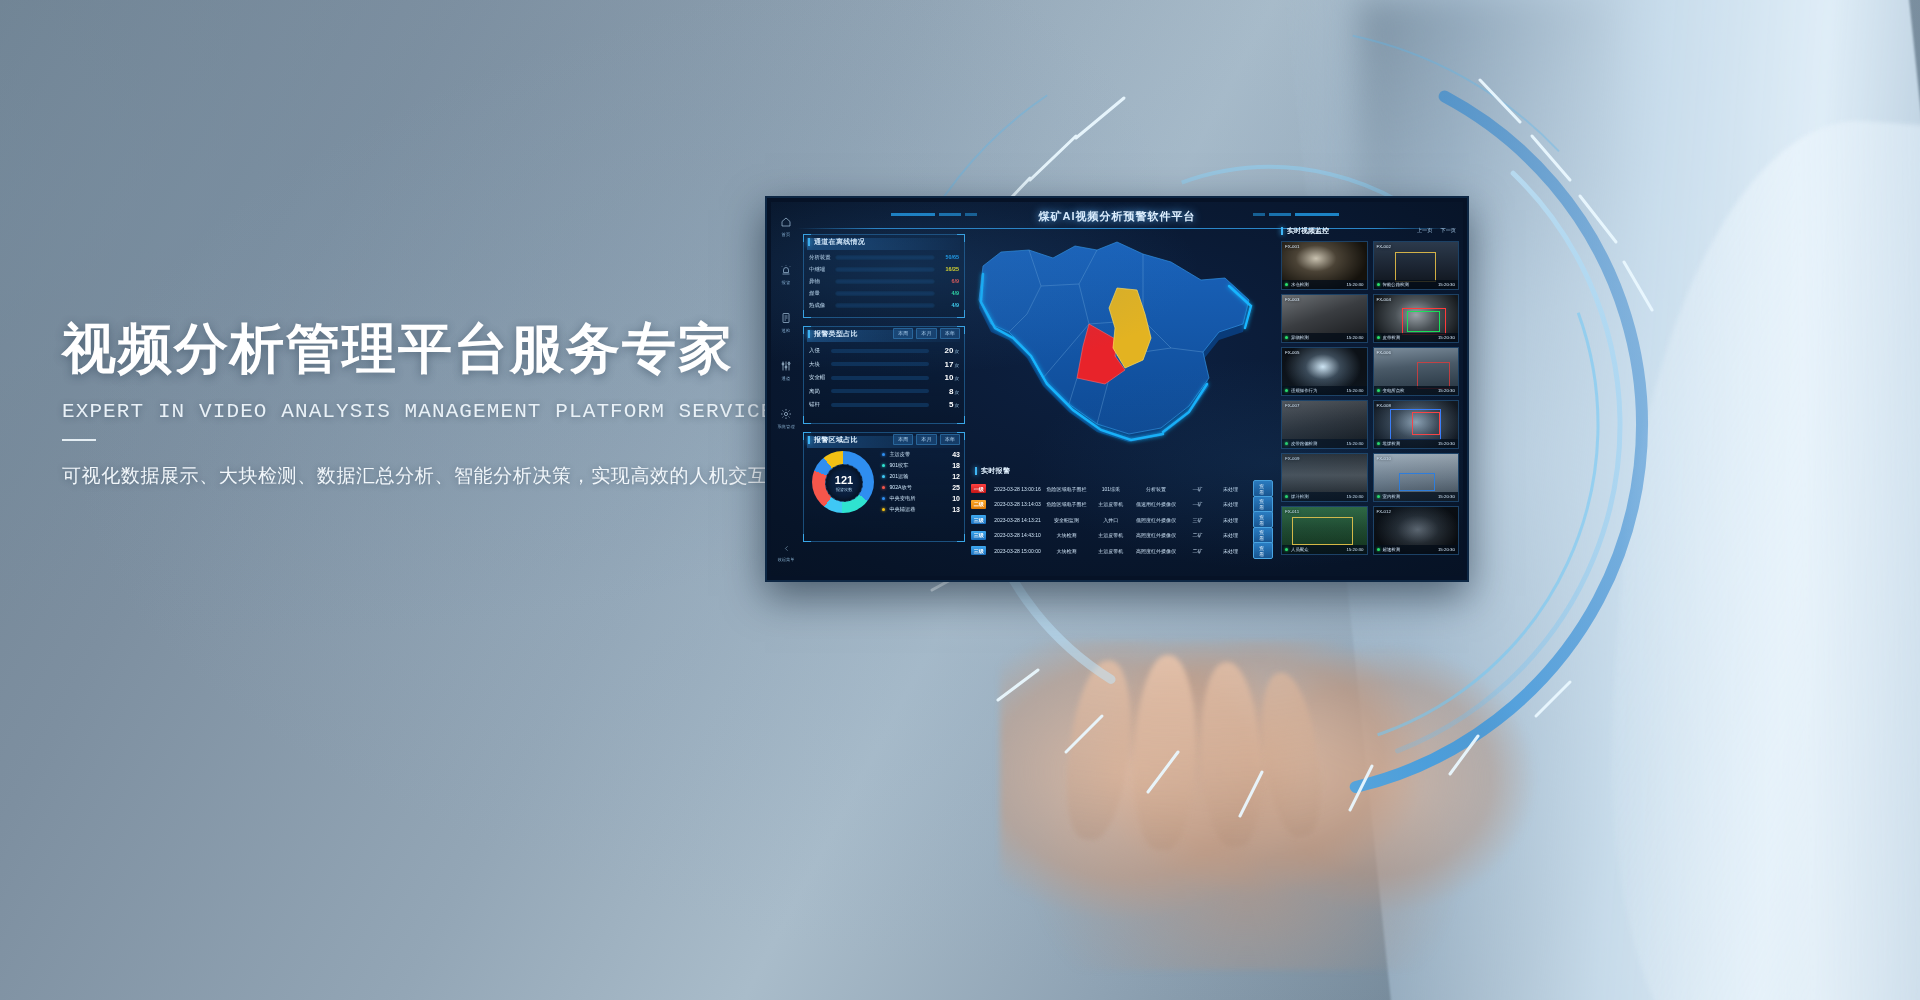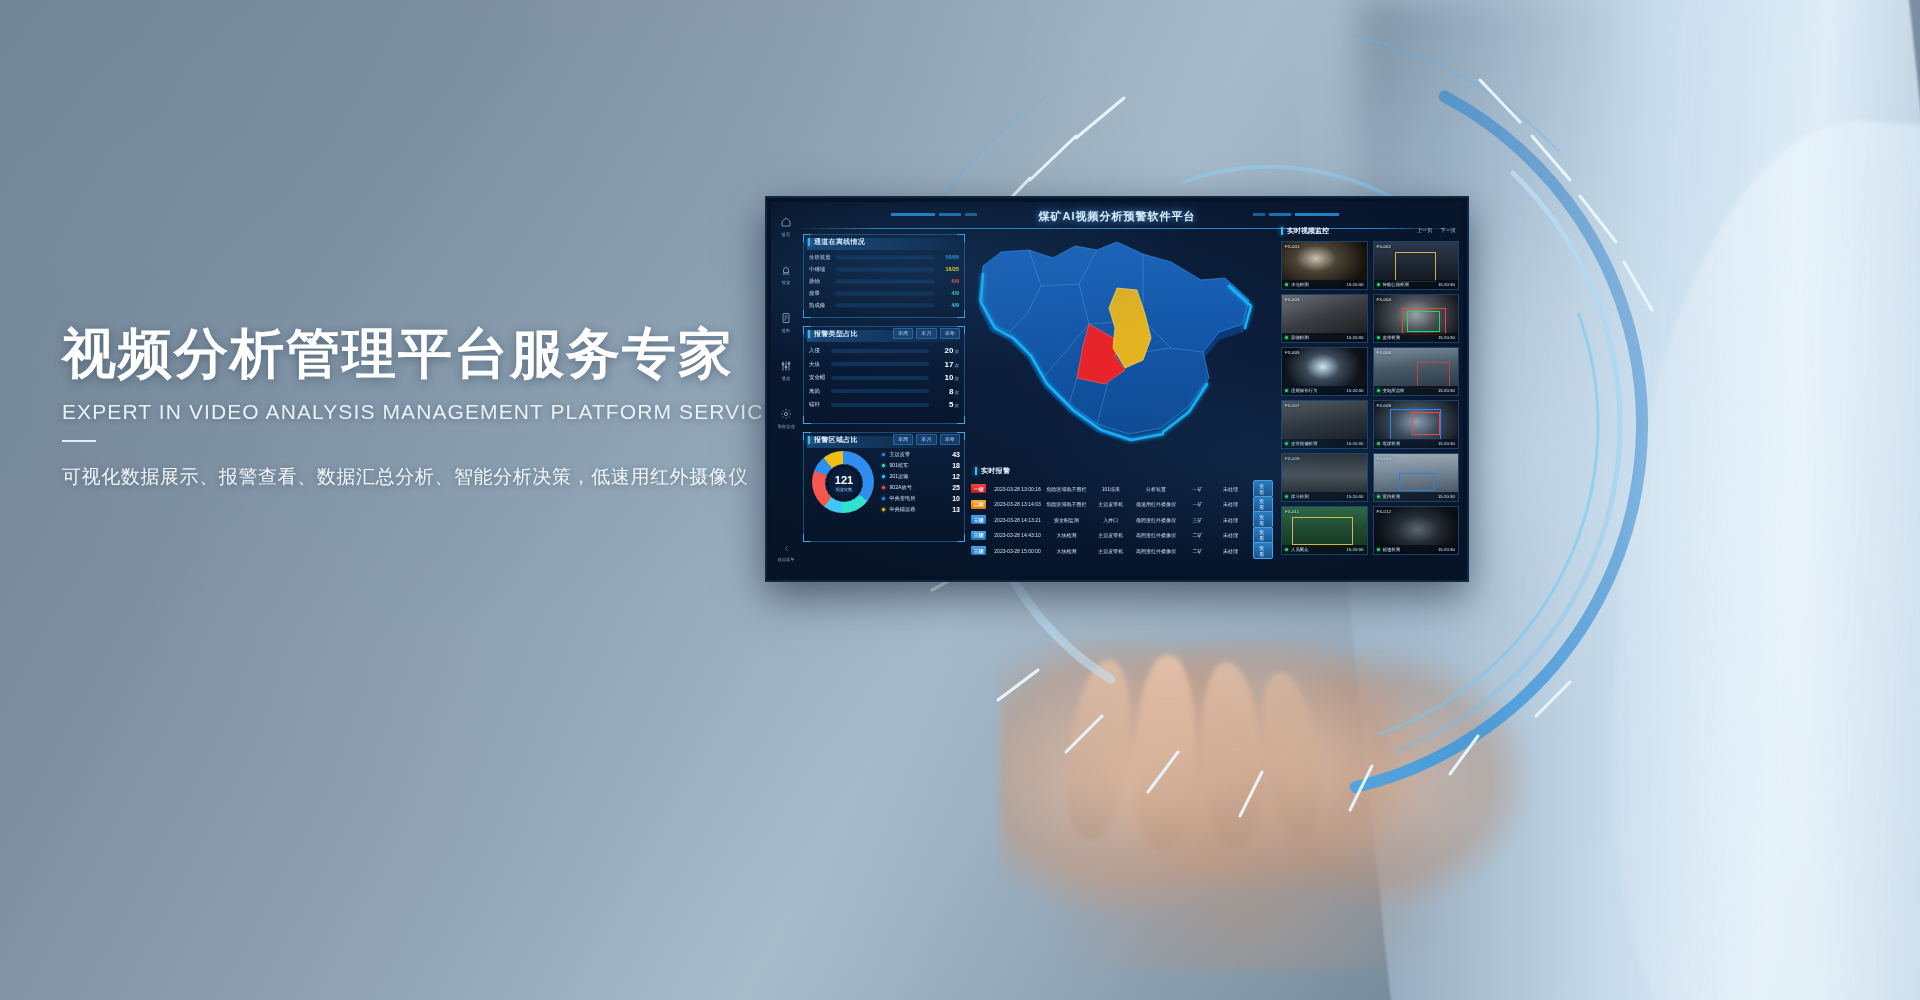--- a/index.html
+++ b/index.html
@@ -28,21 +28,21 @@
     background:
       radial-gradient(42% 58% at 22% 40%, rgba(226,186,160,.85) 0%, rgba(198,156,130,.55) 55%, rgba(150,120,104,0) 78%),
       radial-gradient(38% 52% at 46% 36%, rgba(232,194,168,.82) 0%, rgba(196,154,128,.5) 58%, rgba(150,120,104,0) 80%),
       radial-gradient(34% 50% at 68% 42%, rgba(222,182,156,.72) 0%, rgba(186,146,122,.45) 58%, rgba(150,120,104,0) 82%),
       radial-gradient(52% 64% at 44% 72%, rgba(188,148,124,.6) 0%, rgba(140,112,96,0) 74%);
     filter:blur(3px);}
   .finger{position:absolute;border-radius:48% 48% 42% 42%;filter:blur(2.5px);}
   .hudwrap{position:absolute;left:880px;top:10px;width:780px;height:830px;}
 
   
-  .headline{position:absolute;left:62px;top:322px;width:760px;}
+  .headline{position:absolute;left:62px;top:322px;width:760px;font-family:Liberation Mono, monospace;}
   .h1{font-size:54px;font-weight:bold;color:#ffffff;letter-spacing:2px;line-height:1.15;
       text-shadow:0 2px 10px rgba(30,50,70,.45);}
   .h2{margin-top:16px;font-size:21px;color:#e9f1f7;letter-spacing:1.1px;font-weight:400;
       text-shadow:0 1px 6px rgba(30,50,70,.4);}
   .rule{margin-top:16px;width:34px;height:2px;background:#eaf2f8;opacity:.95;}
   .h3{margin-top:22px;font-size:19px;color:#f2f7fb;letter-spacing:.6px;
       text-shadow:0 1px 6px rgba(30,50,70,.4);}
 
   
   .monitor{position:absolute;left:765px;top:196px;width:700px;height:382px;
@@ -219,21 +219,21 @@
         <line x1="570" y1="764" x2="598" y2="726"></line>
         <line x1="656" y1="706" x2="690" y2="672"></line>
       </g>
     </svg>
   </div>
 
   <div class="headline">
     <div class="h1">视频分析管理平台服务专家</div>
     <div class="h2">EXPERT IN VIDEO ANALYSIS MANAGEMENT PLATFORM SERVICES</div>
     <div class="rule"></div>
-    <div class="h3">可视化数据展示、报警查看、数据汇总分析、智能分析决策，低速用红外摄像仪</div>
+    <div class="h3">可视化数据展示、大块检测、数据汇总分析、智能分析决策，实现高效的人机交互</div>
   </div>
 
   <div class="monitor">
     <div class="screen">
 
       <div class="ttl">
         <span class="ttl-txt">煤矿AI视频分析预警软件平台</span>
       </div>
       <div class="ttl-deco" style="left:120px;">
         <i style="width:44px;opacity:.9;"></i><i style="width:22px;opacity:.75;"></i><i style="width:12px;opacity:.6;"></i>

